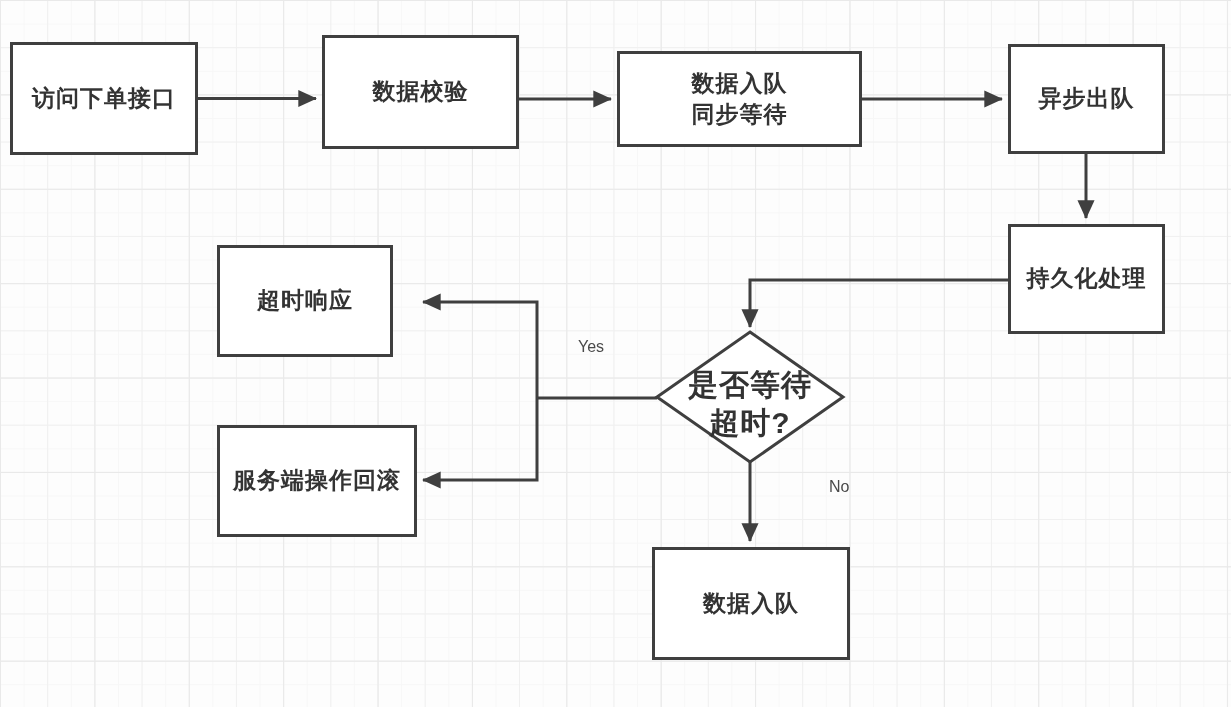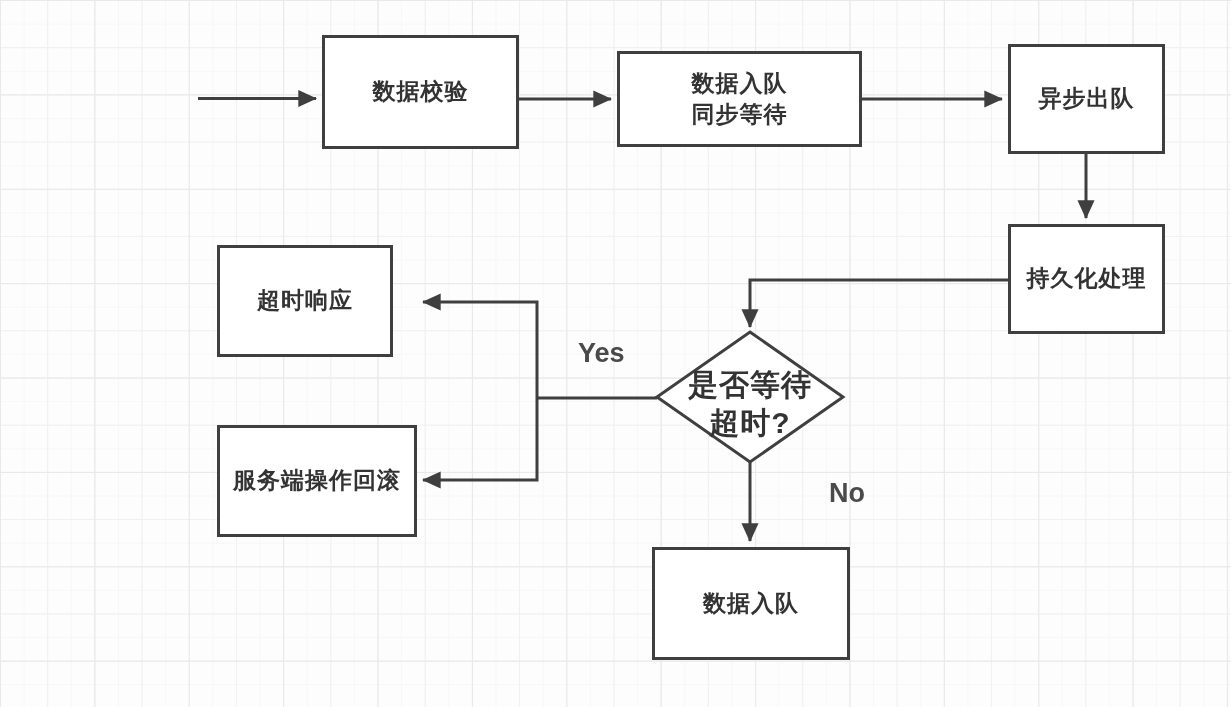--- a/index.html
+++ b/index.html
@@ -58,22 +58,22 @@
     color: #333333;
     font-weight: bold;
     font-size: 30px;
     letter-spacing: 1px;
     line-height: 1.25;
     text-align: center;
   }
   .edge-label {
     position: absolute;
     color: #4a4a4a;
-    font-weight: bold;
-    font-size: 27px;
+    font-weight: normal;
+    font-size: 16px;
   }
   .edge-label-yes { left: 578px; top: 338px; }
   .edge-label-no  { left: 788px; top: 478px; margin-left: 41px; }
 </style>
 </head>
 <body>
 
 <div class="canvas">
 
   <svg class="edges" viewBox="0 0 1231 707" xmlns="http://www.w3.org/2000/svg">
@@ -91,20 +91,21 @@
       <path d="M1008 280 L750 280 L750 327" marker-end="url(#arrow)"></path>
       <path d="M657 398 L537 398"></path>
       <path d="M537 398 L537 302 L423 302" marker-end="url(#arrow)"></path>
       <path d="M537 398 L537 480 L423 480" marker-end="url(#arrow)"></path>
       <path d="M750 462 L750 541" marker-end="url(#arrow)"></path>
     </g>
 
     <polygon points="750,332 843,397 750,462 657,397" fill="#ffffff" stroke="#3f3f3f" stroke-width="3"></polygon>
   </svg>
 
+  <div class="node node-access">访问下单接口</div>
 
   <div class="node node-validate">数据校验</div>
 
   <div class="node node-enqueue">数据入队
 同步等待</div>
 
   <div class="node node-dequeue">异步出队</div>
 
   <div class="node node-persist">持久化处理</div>
 

